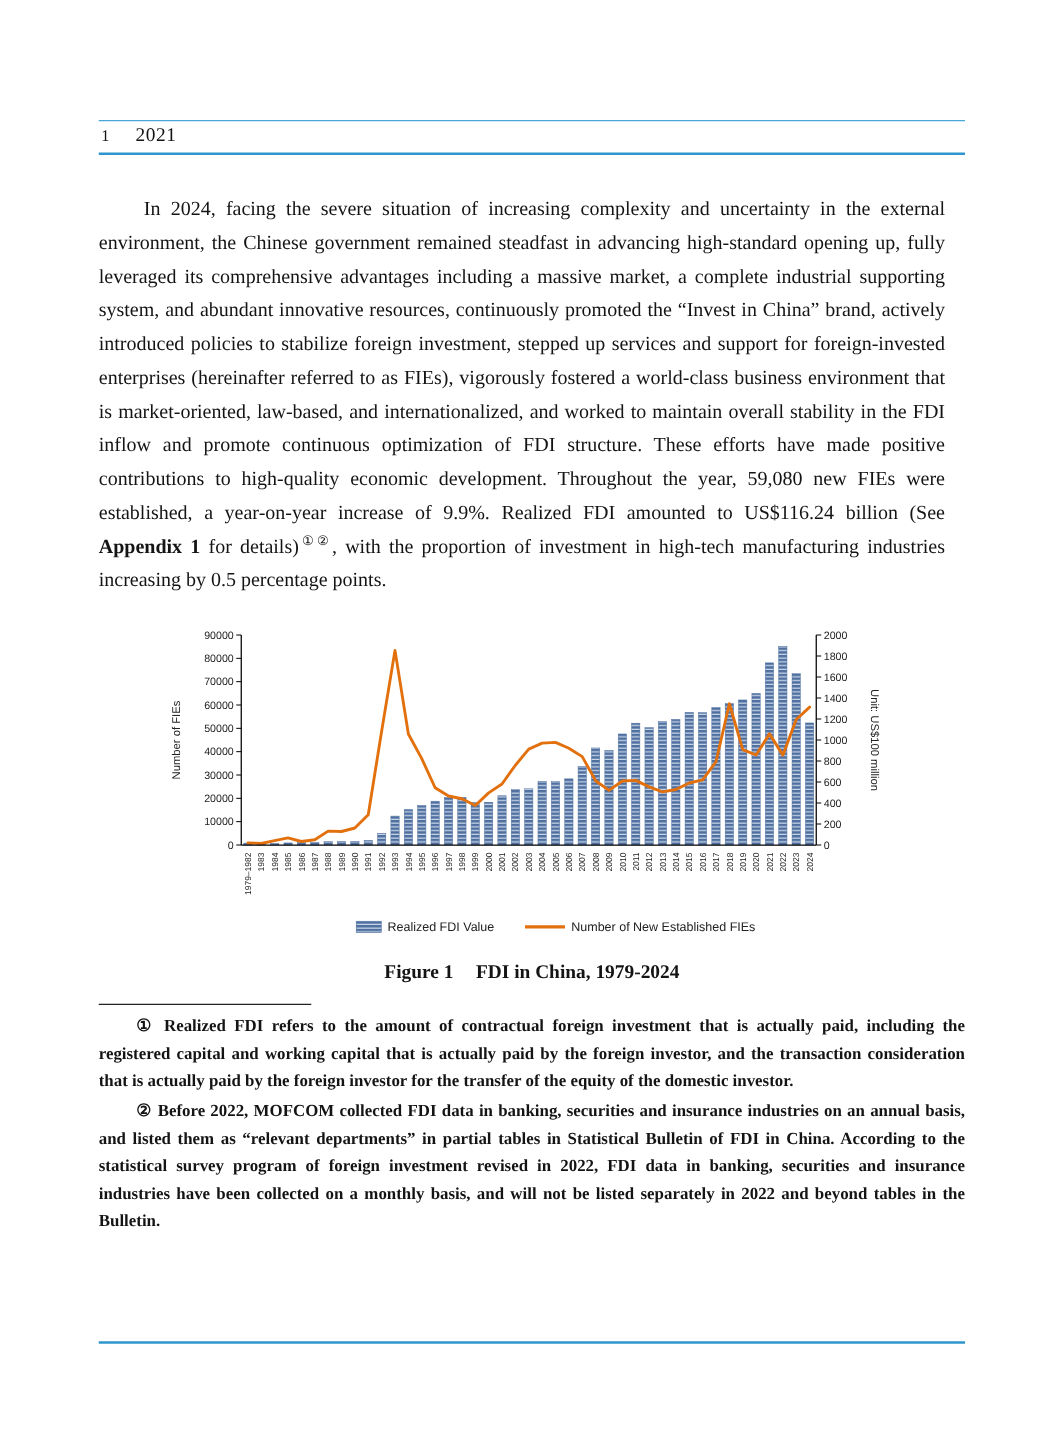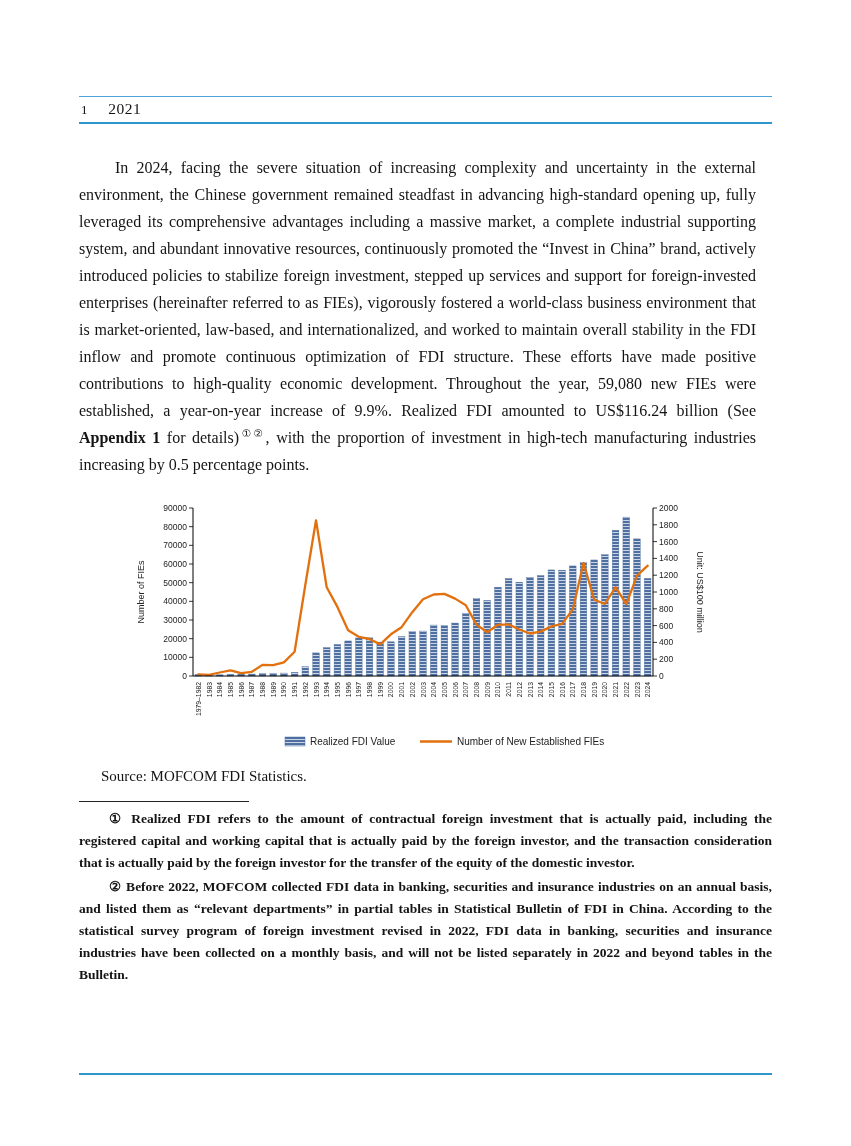--- a/index.html
+++ b/index.html
@@ -219,23 +219,25 @@
           </g>
           <text x="11" y="98" font-size="9" fill="#222" text-anchor="middle" transform="rotate(-90 11 98)">Number of FIEs</text>
           <text x="564" y="98" font-size="9" fill="#222" text-anchor="middle" transform="rotate(90 564 98)">Unit: US$100 million</text>
           <g font-size="10" fill="#222">
             <rect x="152" y="243" width="20" height="9" fill="url(#bp)" stroke="#4e6f9f" stroke-width="0.5"></rect>
             <text x="177" y="251">Realized FDI Value</text>
             <line x1="287" y1="247.5" x2="319" y2="247.5" stroke="#e2700d" stroke-width="2.5"></line>
             <text x="324" y="251">Number of New Established FIEs</text>
           </g>
         </svg></div>
+    <figcaption class="figure-caption">
+      <span class="cap-label">Figure 1</span><span>FDI in China, 1979-2024</span>
+    </figcaption>
   </figure>
 
-  <p class="source-note">Source: MOFCOM FDI Statistics.</p>
 
   <div class="footnote-sep"></div>
 
   <div class="footnotes">
     <p>① Realized FDI refers to the amount of contractual foreign investment that is actually paid, including the registered capital and working capital that is actually paid by the foreign investor, and the transaction consideration that is actually paid by the foreign investor for the transfer of the equity of the domestic investor.</p>
     <p>② Before 2022, MOFCOM collected FDI data in banking, securities and insurance industries on an annual basis, and listed them as “relevant departments” in partial tables in Statistical Bulletin of FDI in China. According to the statistical survey program of foreign investment revised in 2022, FDI data in banking, securities and insurance industries have been collected on a monthly basis, and will not be listed separately in 2022 and beyond tables in the Bulletin.</p>
   </div>
 
   <div class="footer-rule"></div>
 

